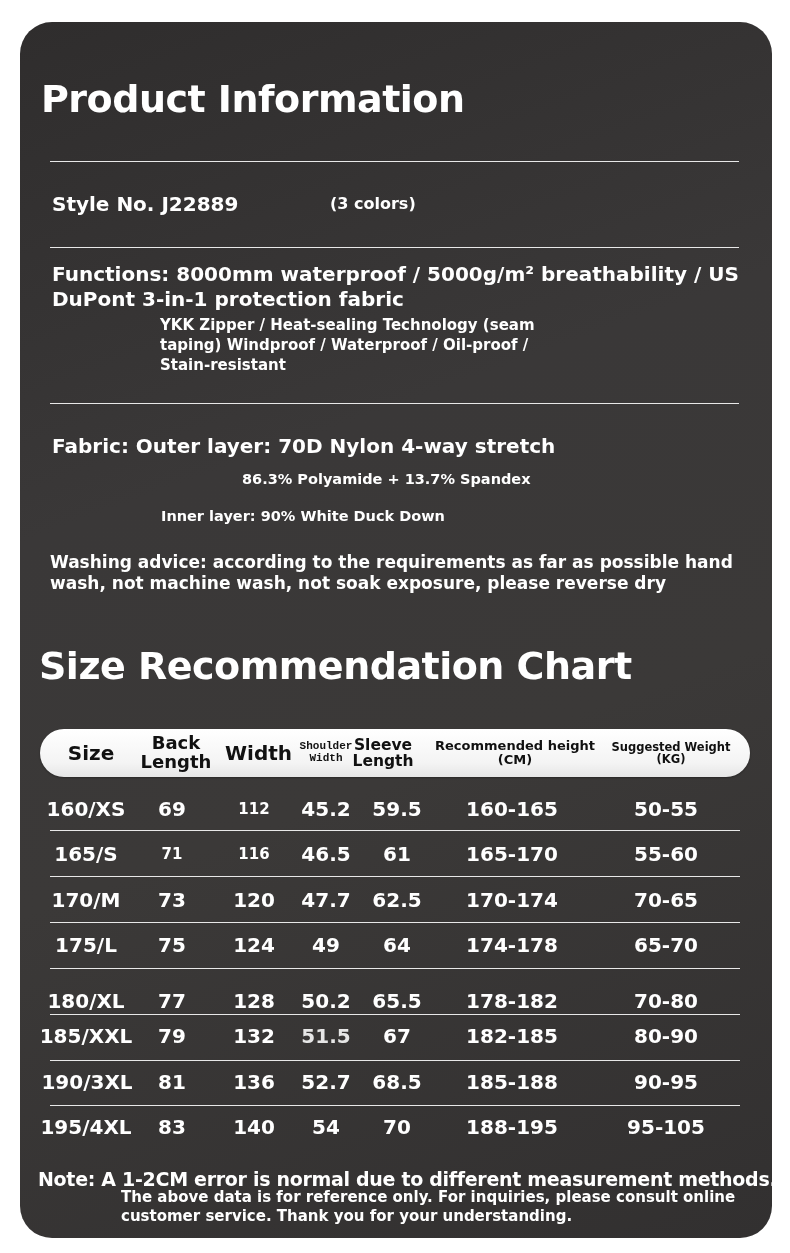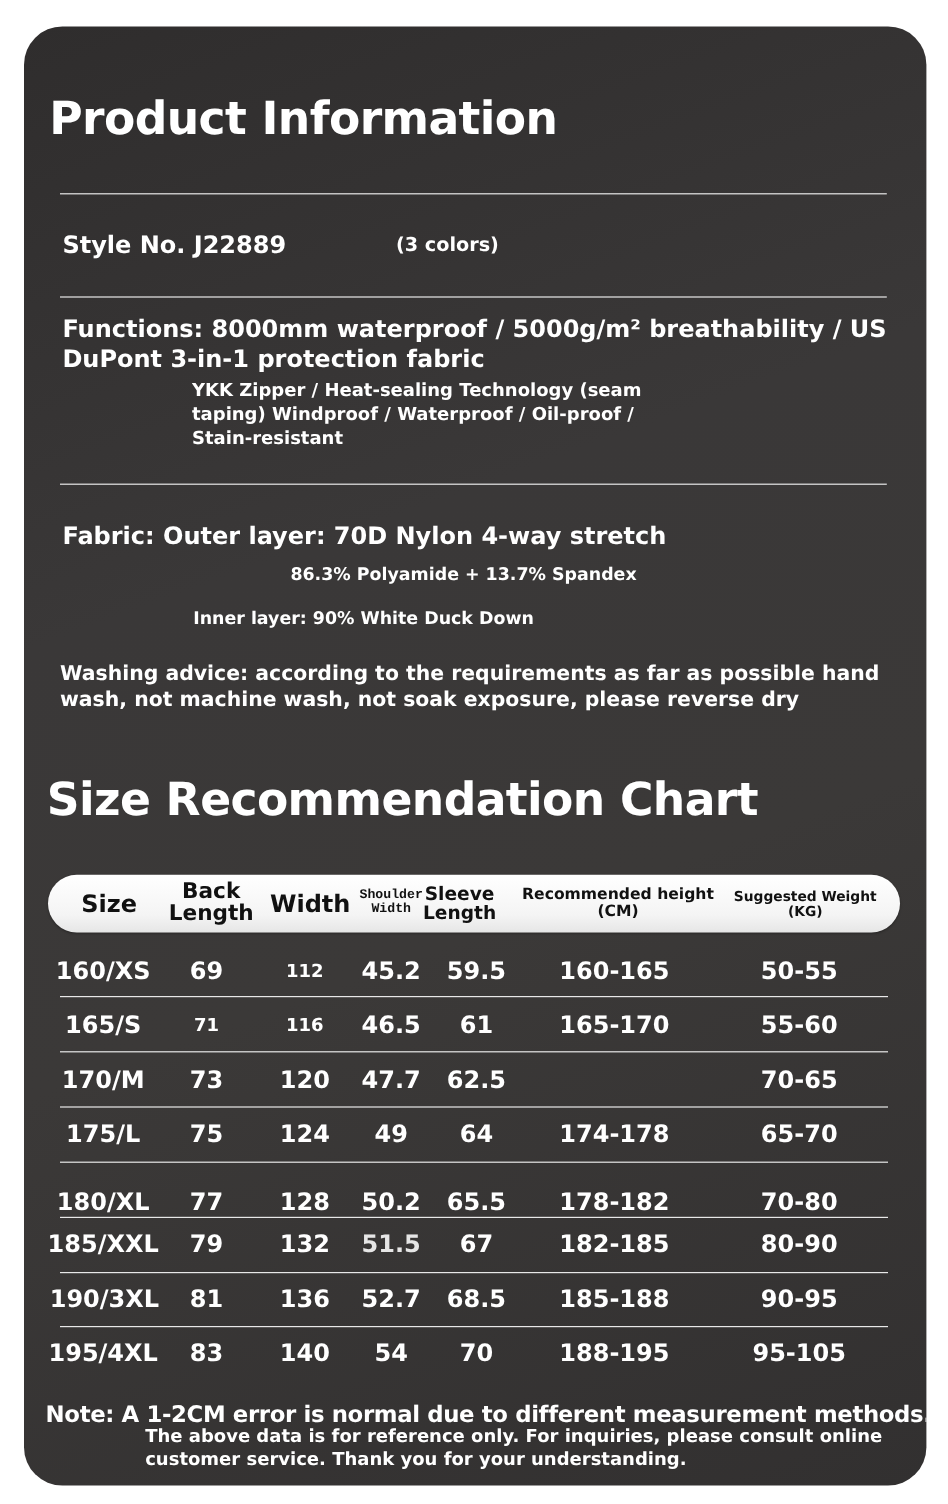--- a/index.html
+++ b/index.html
@@ -97,20 +97,21 @@
       <div class="cell" style="left:600px; width:92px;">55-60</div>
     </div>
     <div class="row-rule" style="top:854px;"></div>
 
     <div class="row" style="top:855px;">
       <div class="cell" style="left:24px; width:84px;">170/M</div>
       <div class="cell" style="left:122px; width:60px;">73</div>
       <div class="cell" style="left:206px; width:56px;">120</div>
       <div class="cell" style="left:276px; width:60px;">47.7</div>
       <div class="cell" style="left:346px; width:62px;">62.5</div>
+      <div class="cell" style="left:442px; width:100px;">170-174</div>
       <div class="cell" style="left:600px; width:92px;">70-65</div>
     </div>
     <div class="row-rule" style="top:900px;"></div>
 
     <div class="row" style="top:900px;">
       <div class="cell" style="left:24px; width:84px;">175/L</div>
       <div class="cell" style="left:122px; width:60px;">75</div>
       <div class="cell" style="left:206px; width:56px;">124</div>
       <div class="cell" style="left:276px; width:60px;">49</div>
       <div class="cell" style="left:346px; width:62px;">64</div>

